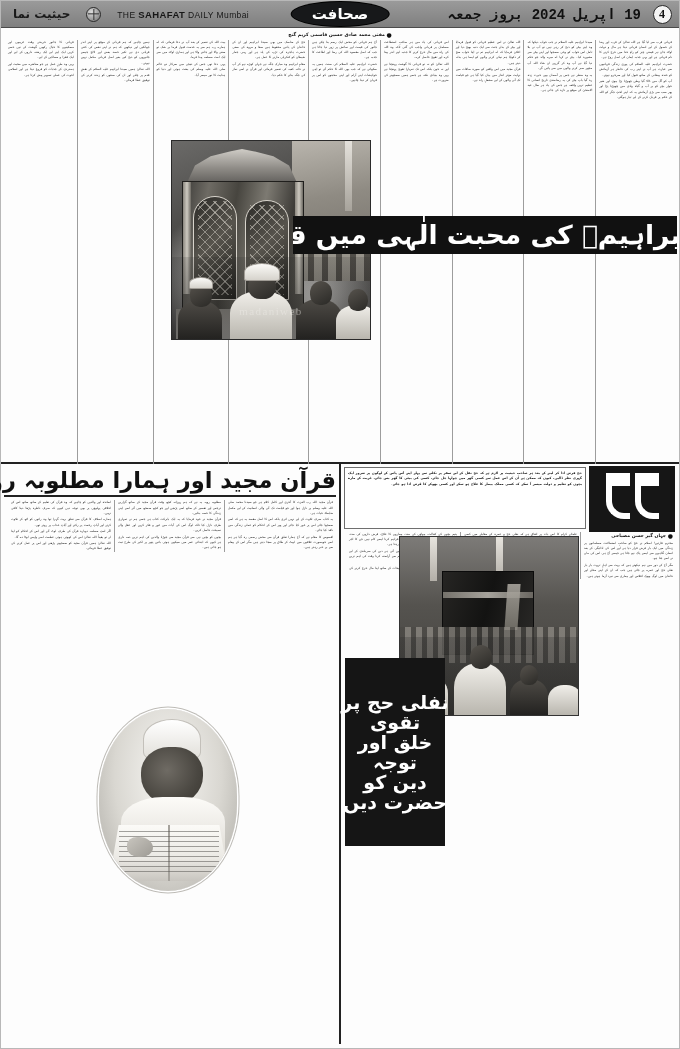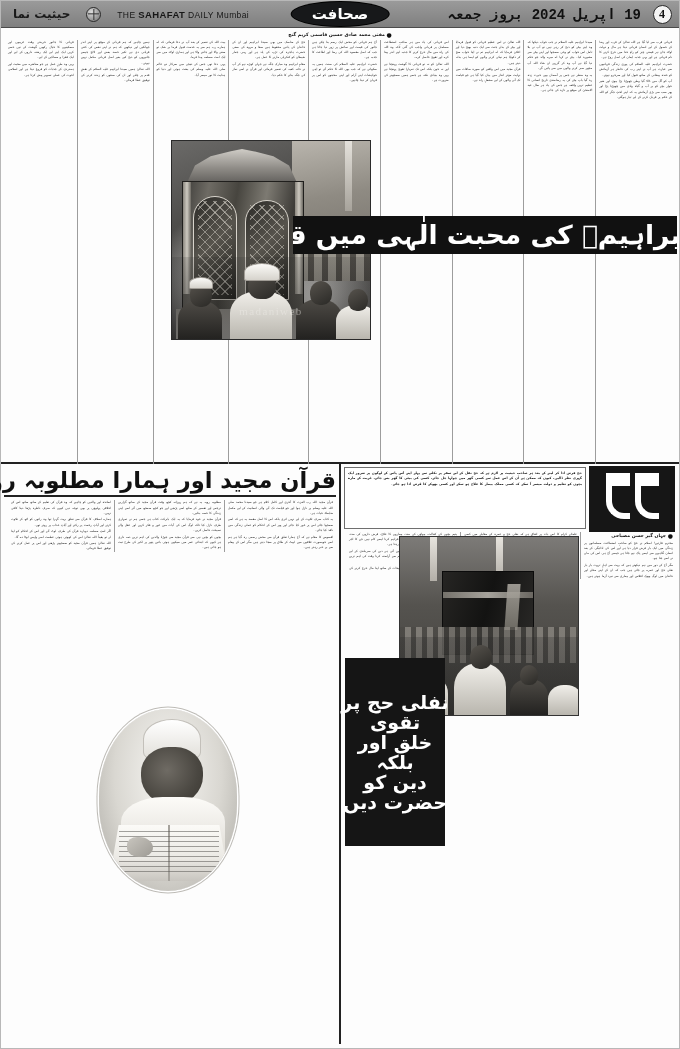--- a/index.html
+++ b/index.html
@@ -564,21 +564,21 @@
           <div class="shoulder dark" style="left:110px; bottom:0; width:38px; height:36px;"></div>
           <div class="head" style="left:120px; bottom:30px; width:18px; height:20px;"></div>
           <div class="shoulder" style="left:148px; bottom:0; width:34px; height:30px;"></div>
         </div>
       </div>
 
       <div class="headline-vert">
         <span>نفلی حج پر</span>
         <span>تقوی</span>
         <span>خلق اور</span>
-        <span>بلکہ</span>
+        <span>توجہ</span>
         <span>دین کو</span>
         <span>حضرت دیں</span>
       </div>
 
       <div class="hajj-body">
         <div class="hajj-col-narrow">
           <div class="byline-top" style="text-align:right">
             <span class="bullet">●</span>
             <span>جہاں گیر حسن مصباحی</span>
           </div>

